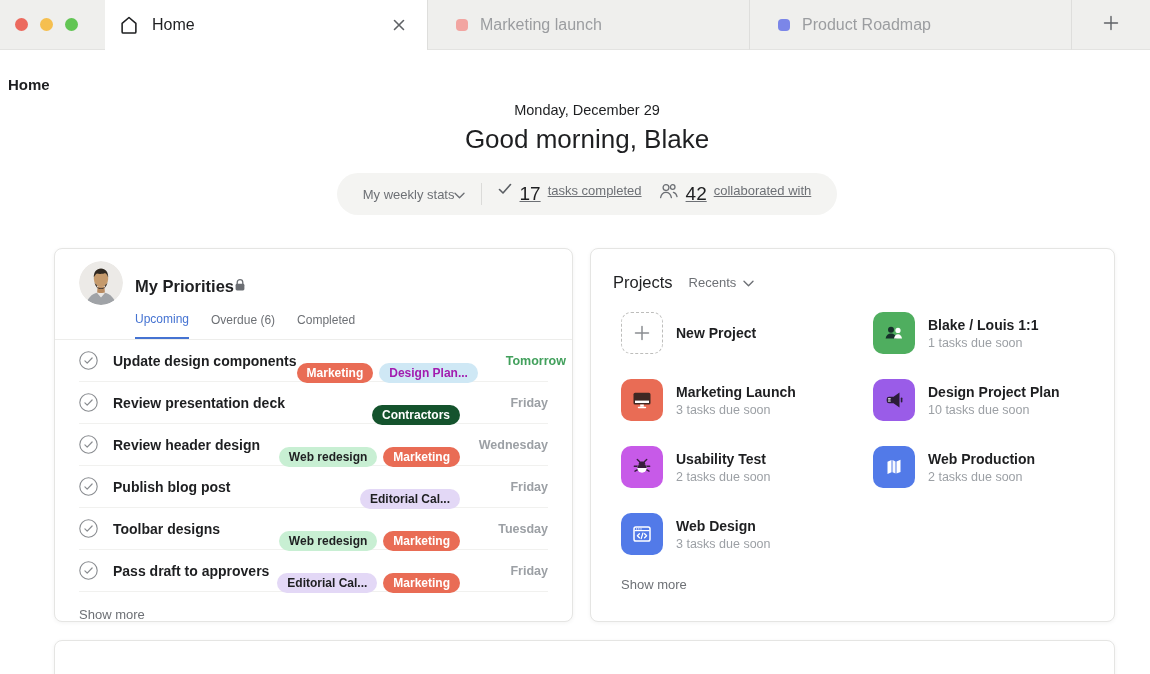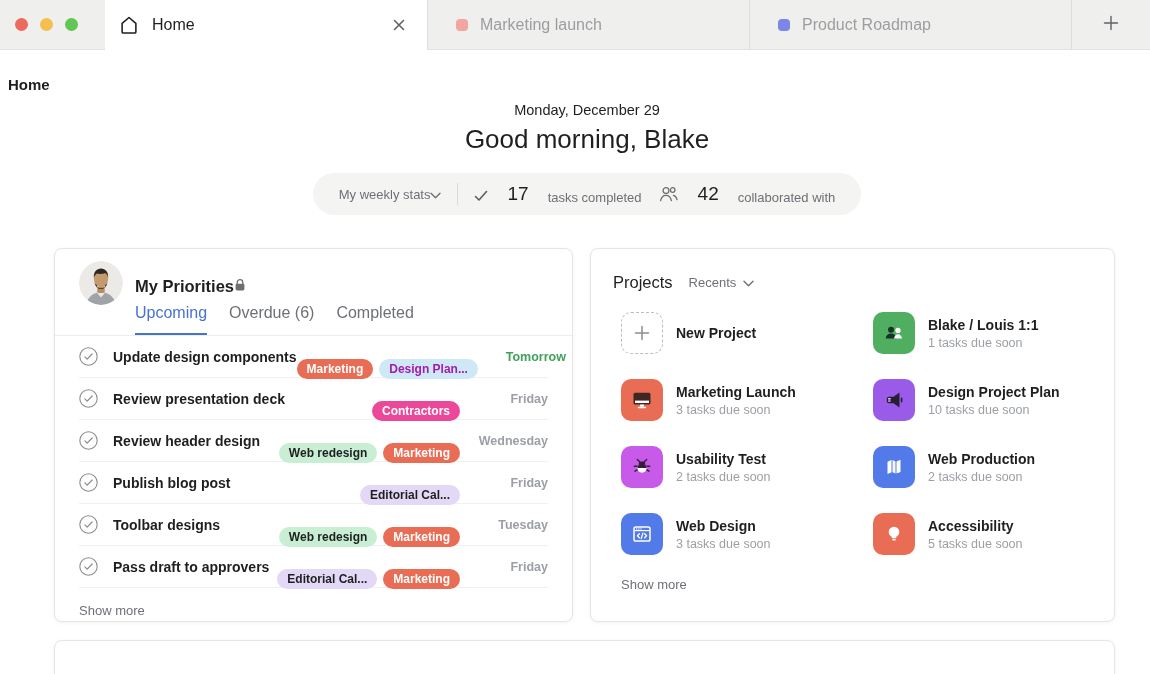--- a/index.html
+++ b/index.html
@@ -28,35 +28,35 @@
   
   .page-title{margin:26px 0 0 8px;font-size:15px;font-weight:700;}
   .center{transform:translateX(12px);}
   .date{margin-top:9px;text-align:center;font-size:14.5px;}
   .greeting{margin-top:6px;text-align:center;font-size:26px;font-weight:500;}
   .pill-wrap{display:flex;justify-content:center;margin-top:18px;}
   .pill{display:inline-flex;align-items:center;height:42px;background:#F4F4F2;border-radius:21px;
     padding:0 26px;gap:16px;color:#6D7075;font-size:13px;}
   .pill-dd{display:inline-flex;align-items:center;cursor:pointer;}
   .pill-div{width:1px;height:22px;background:#DBDBD9;}
-  .stat{display:inline-flex;align-items:flex-end;gap:19px;}
+  .stat{display:inline-flex;align-items:flex-start;gap:7px;text-decoration:underline;}
   .stat-num{font-size:19px;font-weight:500;color:#1E1F21;}
   
   .cards{display:flex;gap:17px;margin:33px 35px 0 54px;}
   .card{background:#fff;border:1px solid #E5E5E3;border-radius:8px;box-sizing:border-box;
     box-shadow:0 1px 4px rgba(0,0,0,0.05);}
   .pr-card{width:519px;height:374px;display:flex;flex-direction:column;}
   .pj-card{width:525px;height:374px;padding:24px 24px 20px 22px;}
   
   .pr-head{display:flex;gap:12px;padding:12px 24px 0;border-bottom:1px solid #EDEDEB;}
   .avatar{width:44px;height:44px;border-radius:50%;overflow:hidden;flex:none;cursor:pointer;}
   .pr-head-col{display:flex;flex-direction:column;}
   .pr-title-row{display:flex;align-items:center;margin-top:16px;}
   .pr-title{font-size:16.5px;font-weight:700;}
-  .pr-tabs{display:flex;gap:22px;margin-top:8px;font-size:16px;color:#6D7075;}
+  .pr-tabs{display:flex;gap:22px;margin-top:16px;font-size:12px;color:#6D7075;align-items:center;}
   .pr-tab{padding-bottom:11px;cursor:pointer;}
   .pr-tab.active{color:#4573D2;border-bottom:2px solid #4573D2;font-weight:500;}
   .task-list{flex:none;font-weight:bold;}
   .task-row{display:flex;align-items:center;height:41px;margin:0 24px;
     border-bottom:1px solid #F1F1EF;cursor:pointer;}
   .task-check{display:flex;margin-right:15px;flex:none;}
   .task-title{font-size:14px;white-space:nowrap;}
   .task-right{margin-left:auto;display:flex;align-items:center;gap:6px;}
   .tag{font-size:12px;line-height:14px;padding:3px 10px;border-radius:11px;white-space:nowrap;margin-top:24px;}
   .task-due{width:72px;text-align:right;font-size:12.5px;margin-left:10px;white-space:nowrap;}
@@ -204,21 +204,21 @@
           </div>
           <div class="task-row">
             <span class="task-check">
               <svg width="19" height="19" viewBox="0 0 19 19" fill="none">
                 <circle cx="9.5" cy="9.5" r="8.7" stroke="#898C90" stroke-width="1.1"></circle>
                 <path d="M5.9 9.8l2.3 2.3 4.9-5.1" stroke="#898C90" stroke-width="1.2" stroke-linecap="round" stroke-linejoin="round"></path>
               </svg>
             </span>
             <span class="task-title">Review presentation deck</span>
             <span class="task-right">
-              <span class="tag" style="background: #ec4899; color: rgb(255, 255, 255);">Contractors</span>
+              <span class="tag" style="background: #14532d; color: rgb(255, 255, 255);">Contractors</span>
               <span class="task-due" style="color: rgb(156, 160, 165);">Friday</span>
             </span>
           </div>
           <div class="task-row">
             <span class="task-check">
               <svg width="19" height="19" viewBox="0 0 19 19" fill="none">
                 <circle cx="9.5" cy="9.5" r="8.7" stroke="#898C90" stroke-width="1.1"></circle>
                 <path d="M5.9 9.8l2.3 2.3 4.9-5.1" stroke="#898C90" stroke-width="1.2" stroke-linecap="round" stroke-linejoin="round"></path>
               </svg>
             </span>
@@ -376,32 +376,19 @@
                 <circle cx="8.8" cy="6.9" r="0.7" fill="#fff"></circle>
                 <circle cx="11" cy="6.9" r="0.7" fill="#fff"></circle>
                 <path d="M9.4 11.7 7.4 13.8l2 2M14.6 11.7l2 2.1-2 2M12.9 11.1l-1.7 5.5" stroke="#fff" stroke-width="1.3" stroke-linecap="round" stroke-linejoin="round"></path>
               </svg>
             </div>
             <div class="pj-text">
               <div class="pj-name">Web Design</div>
               <div class="pj-sub">3 tasks due soon</div>
             </div>
           </div>
-          <div class="pj-cell">
-            <div class="pj-icon" style="background:#E96C55">
-              <svg width="24" height="24" viewBox="0 0 24 24">
-                <circle cx="12" cy="10" r="5.3" fill="#fff"></circle>
-                <rect x="9.7" y="15" width="4.6" height="1.3" rx="0.5" fill="#fff"></rect>
-                <rect x="10.3" y="16.9" width="3.4" height="1.5" rx="0.6" fill="#fff"></rect>
-              </svg>
-            </div>
-            <div class="pj-text">
-              <div class="pj-name">Accessibility</div>
-              <div class="pj-sub">5 tasks due soon</div>
-            </div>
-          </div>
         </div>
       <div class="show-more">Show more</div>
     </section>
   </div>
 
   <div class="bottom-card"></div>
 </div>
 
 </body></html>

